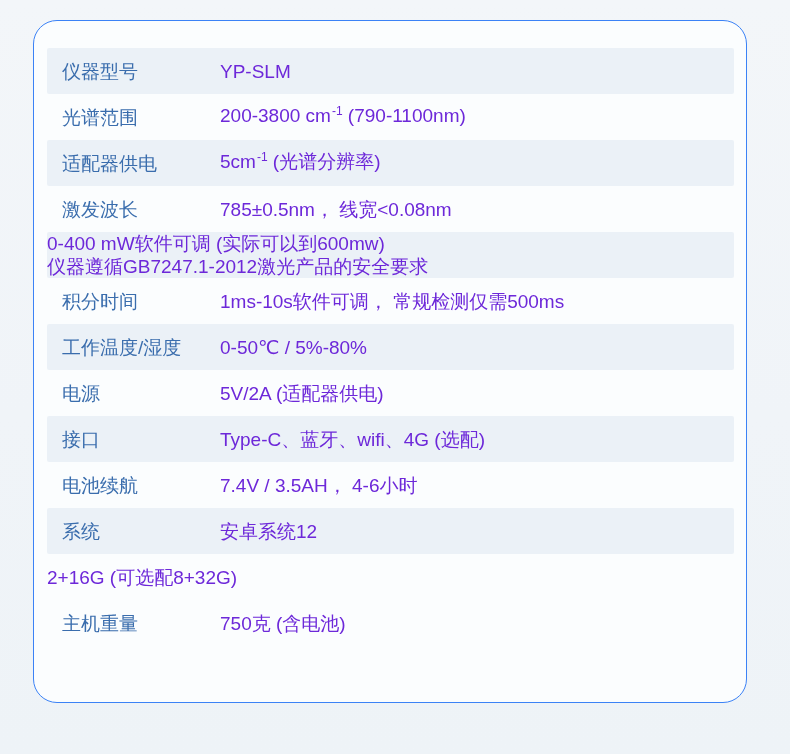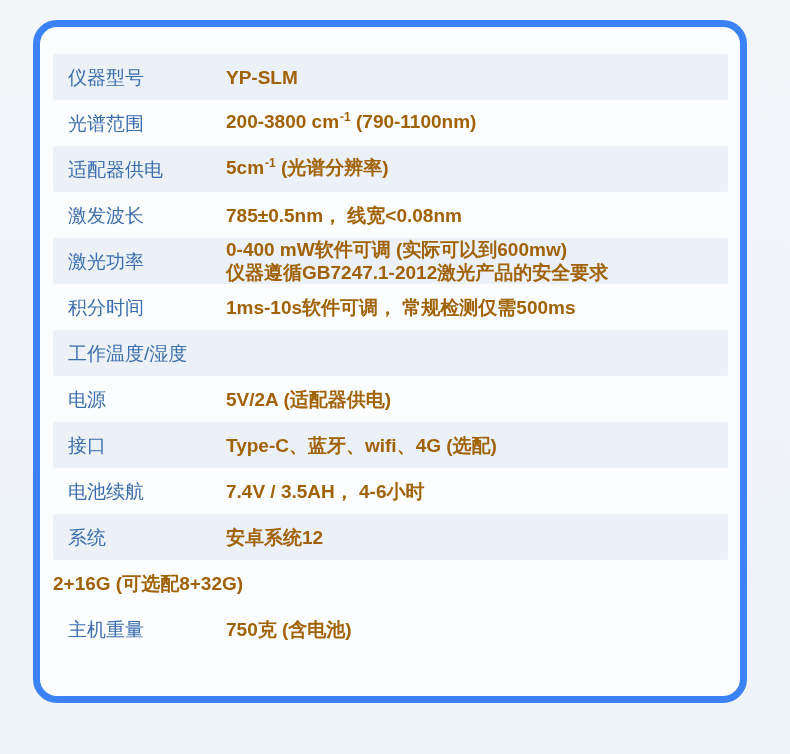--- a/index.html
+++ b/index.html
@@ -15,21 +15,21 @@
     overflow: hidden;
   }
   .spec-card {
     position: absolute;
     left: 33px;
     top: 20px;
     width: 714px;
     height: 683px;
     box-sizing: border-box;
     background: #fbfdfe;
-    border: 7px solid #3b82f6;
+    border: 1px solid #3b82f6;
     border-radius: 24px;
     padding: 27px 12px 0 13px;
   }
   .spec-row {
     height: 46px;
     display: flex;
     align-items: center;
     font-size: 19px;
     line-height: 23px;
   }
@@ -38,23 +38,22 @@
     border-radius: 2px;
   }
   .spec-label {
     flex: 0 0 173px;
     box-sizing: border-box;
     padding-left: 15px;
     color: #3a6dad;
     white-space: nowrap;
   }
   .spec-value {
-    color: #a16207;
+    color: #6d28d9;
     white-space: nowrap;
-    font-weight: bold;
   }
   .sup {
     font-size: 12px;
     position: relative;
     top: -7px;
     margin-left: 1px;
   }
   .vline {
     display: block;
   }
@@ -78,34 +77,34 @@
     <div class="spec-label">适配器供电</div>
     <div class="spec-value"><span>5cm</span><span class="sup">-1</span><span> (光谱分辨率)</span></div>
   </div>
 
   <div class="spec-row">
     <div class="spec-label">激发波长</div>
     <div class="spec-value">785±0.5nm， 线宽&lt;0.08nm</div>
   </div>
 
   <div class="spec-row odd">
-    <div class="spec-label">激光功率</div>
     <div class="spec-value">
       <span class="vline">0-400 mW软件可调 (实际可以到600mw)</span>
       <span class="vline">仪器遵循GB7247.1-2012激光产品的安全要求</span>
     </div>
   </div>
 
   <div class="spec-row">
     <div class="spec-label">积分时间</div>
     <div class="spec-value">1ms-10s软件可调， 常规检测仅需500ms</div>
   </div>
 
   <div class="spec-row odd">
     <div class="spec-label">工作温度/湿度</div>
+    <div class="spec-value">0-50℃ / 5%-80%</div>
   </div>
 
   <div class="spec-row">
     <div class="spec-label">电源</div>
     <div class="spec-value">5V/2A (适配器供电)</div>
   </div>
 
   <div class="spec-row odd">
     <div class="spec-label">接口</div>
     <div class="spec-value">Type-C、蓝牙、wifi、4G (选配)</div>

